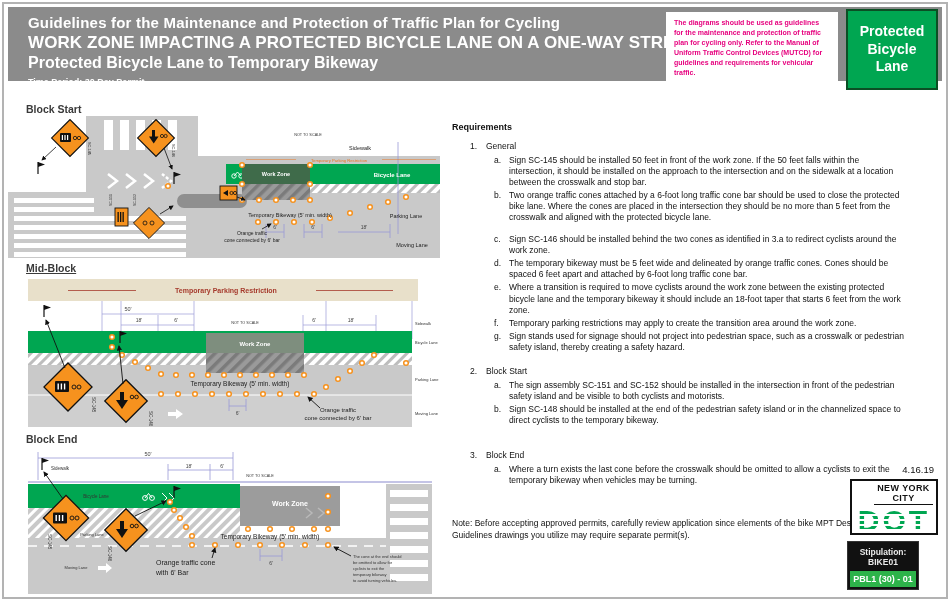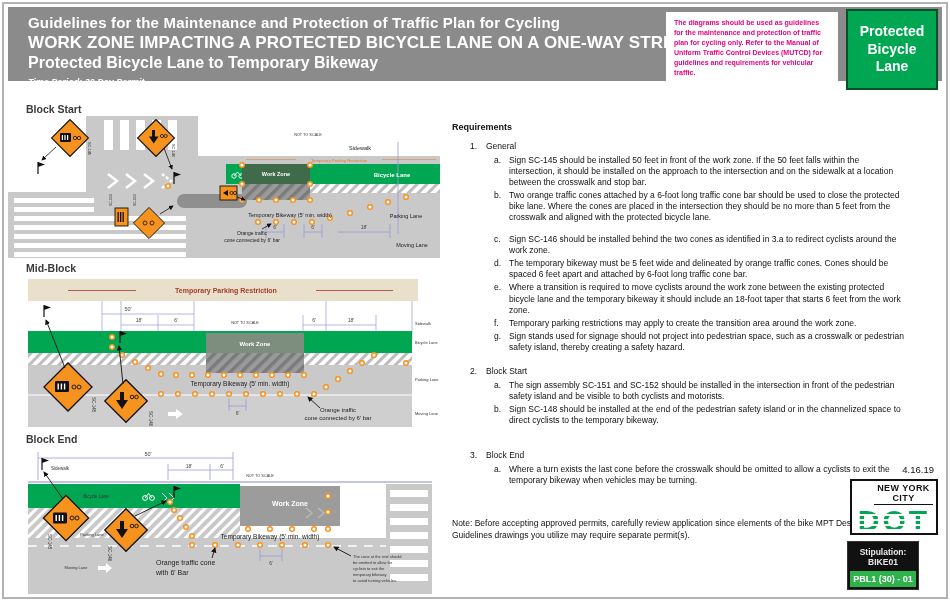--- a/index.html
+++ b/index.html
@@ -5,21 +5,21 @@
   * { margin:0; padding:0; box-sizing:border-box; }
   body { width:950px; height:601px; background:#fff; font-family:"Liberation Sans", sans-serif; overflow:hidden; }
   .canvas { position:relative; width:950px; height:601px; background:#fff; }
   .frame { position:absolute; inset:2px; border:2px solid #b3b3b3; pointer-events:none; }
 
   
   .header { position:absolute; left:8px; top:7px; width:934px; height:74px; background:#8b8b8b; padding:7px 0 16px 20px; }
   .h-line1 { color:#fff; font-size:15px; font-weight:600; letter-spacing:0.2px; }
   .h-line2 { color:#fff; font-size:17px; font-weight:800; margin-top:2px; letter-spacing:0.1px; }
   .h-line3 { color:#fff; font-size:16px; font-weight:800; margin-top:1px; }
-  .h-time  { color:#fff; font-size:9px; font-weight:700; margin-top:5px;font-style:italic; }
+  .h-time  { color:#fff; font-size:9px; font-weight:700; margin-top:5px; }
   .disclaimer { position:absolute; left:666px; top:12px; width:172px; height:78px; background:#fff; padding:6px 8px; color:#e6007e; font-size:7px; font-weight:700; line-height:1.42; }
   .badge { position:absolute; left:846px; top:9px; width:92px; height:81px; background:#00a651; border:2px solid #0b4f24; color:#fff; font-weight:700; font-size:14px; line-height:1.25; display:flex; align-items:center; justify-content:center; text-align:center; padding:0 6px; }
 
   
   .diag-title { position:absolute; left:26px; font-size:10.5px; font-weight:600; color:#3a3a3a; }
   .diag { position:absolute; left:8px; }
   svg text { font-family:"Liberation Sans", sans-serif; }
   .t38 { font-size:3.8px; fill:#333; }
   .t35 { font-size:3.5px; fill:#333; }
   .t4  { font-size:4px;  fill:#333; }
@@ -219,21 +219,21 @@
     <g>
       <rect x="130" y="96" width="22" height="22" transform="rotate(45 141 107)" fill="#f6921e" stroke="#111" stroke-width="0.9"></rect>
       <circle cx="137" cy="107" r="2" fill="none" stroke="#111" stroke-width="0.8"></circle>
         <circle cx="144" cy="107" r="2" fill="none" stroke="#111" stroke-width="0.8"></circle>
     </g>
     <text transform="rotate(-90 104 90)" x="104" y="90" class="t35">SC-151</text>
     <text transform="rotate(-90 128 90)" x="128" y="90" class="t35">SC-152</text>
     <line x1="152" y1="98" x2="165" y2="90" stroke="#111" stroke-width="0.8" marker-end="url(#bs-ah)"></line>
   </svg>
 
-  <div class="diag-title" style="top:262px;">Mid-Block</div>
+  <div class="diag-title" style="top:262px;text-decoration:underline;">Mid-Block</div>
   <svg class="diag" style="top:275px;" width="432" height="152" viewBox="0 0 432 152">
     <defs>
       <pattern id="mb-hl" width="7" height="7" patternTransform="rotate(45)" patternUnits="userSpaceOnUse">
         <rect width="7" height="7" fill="#ffffff"></rect>
           <rect width="3" height="7" fill="#bdbdbd"></rect>
       </pattern>
       <pattern id="mb-hd" width="8" height="8" patternTransform="rotate(45)" patternUnits="userSpaceOnUse">
         <rect width="8" height="8" fill="#9a9a9a"></rect>
           <rect width="3.5" height="8" fill="#7b7b7b"></rect>
       </pattern>

